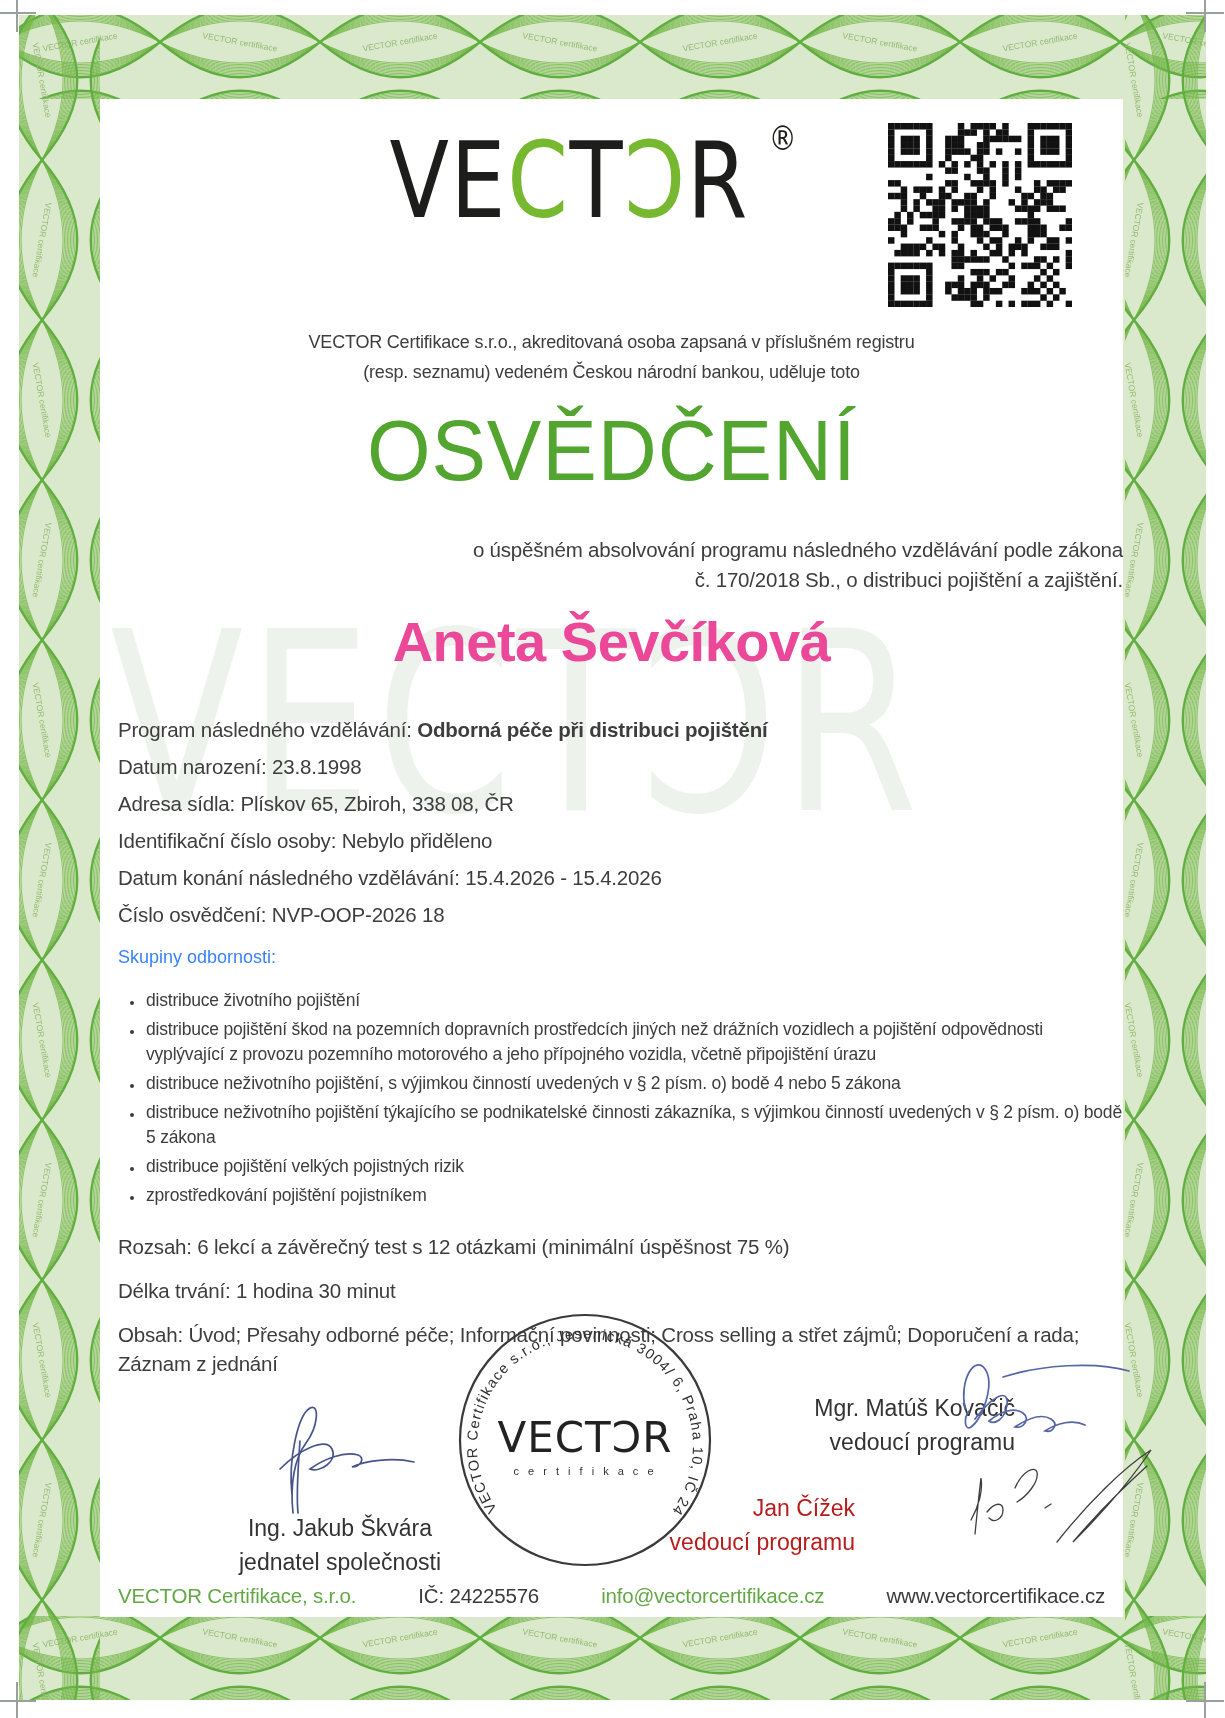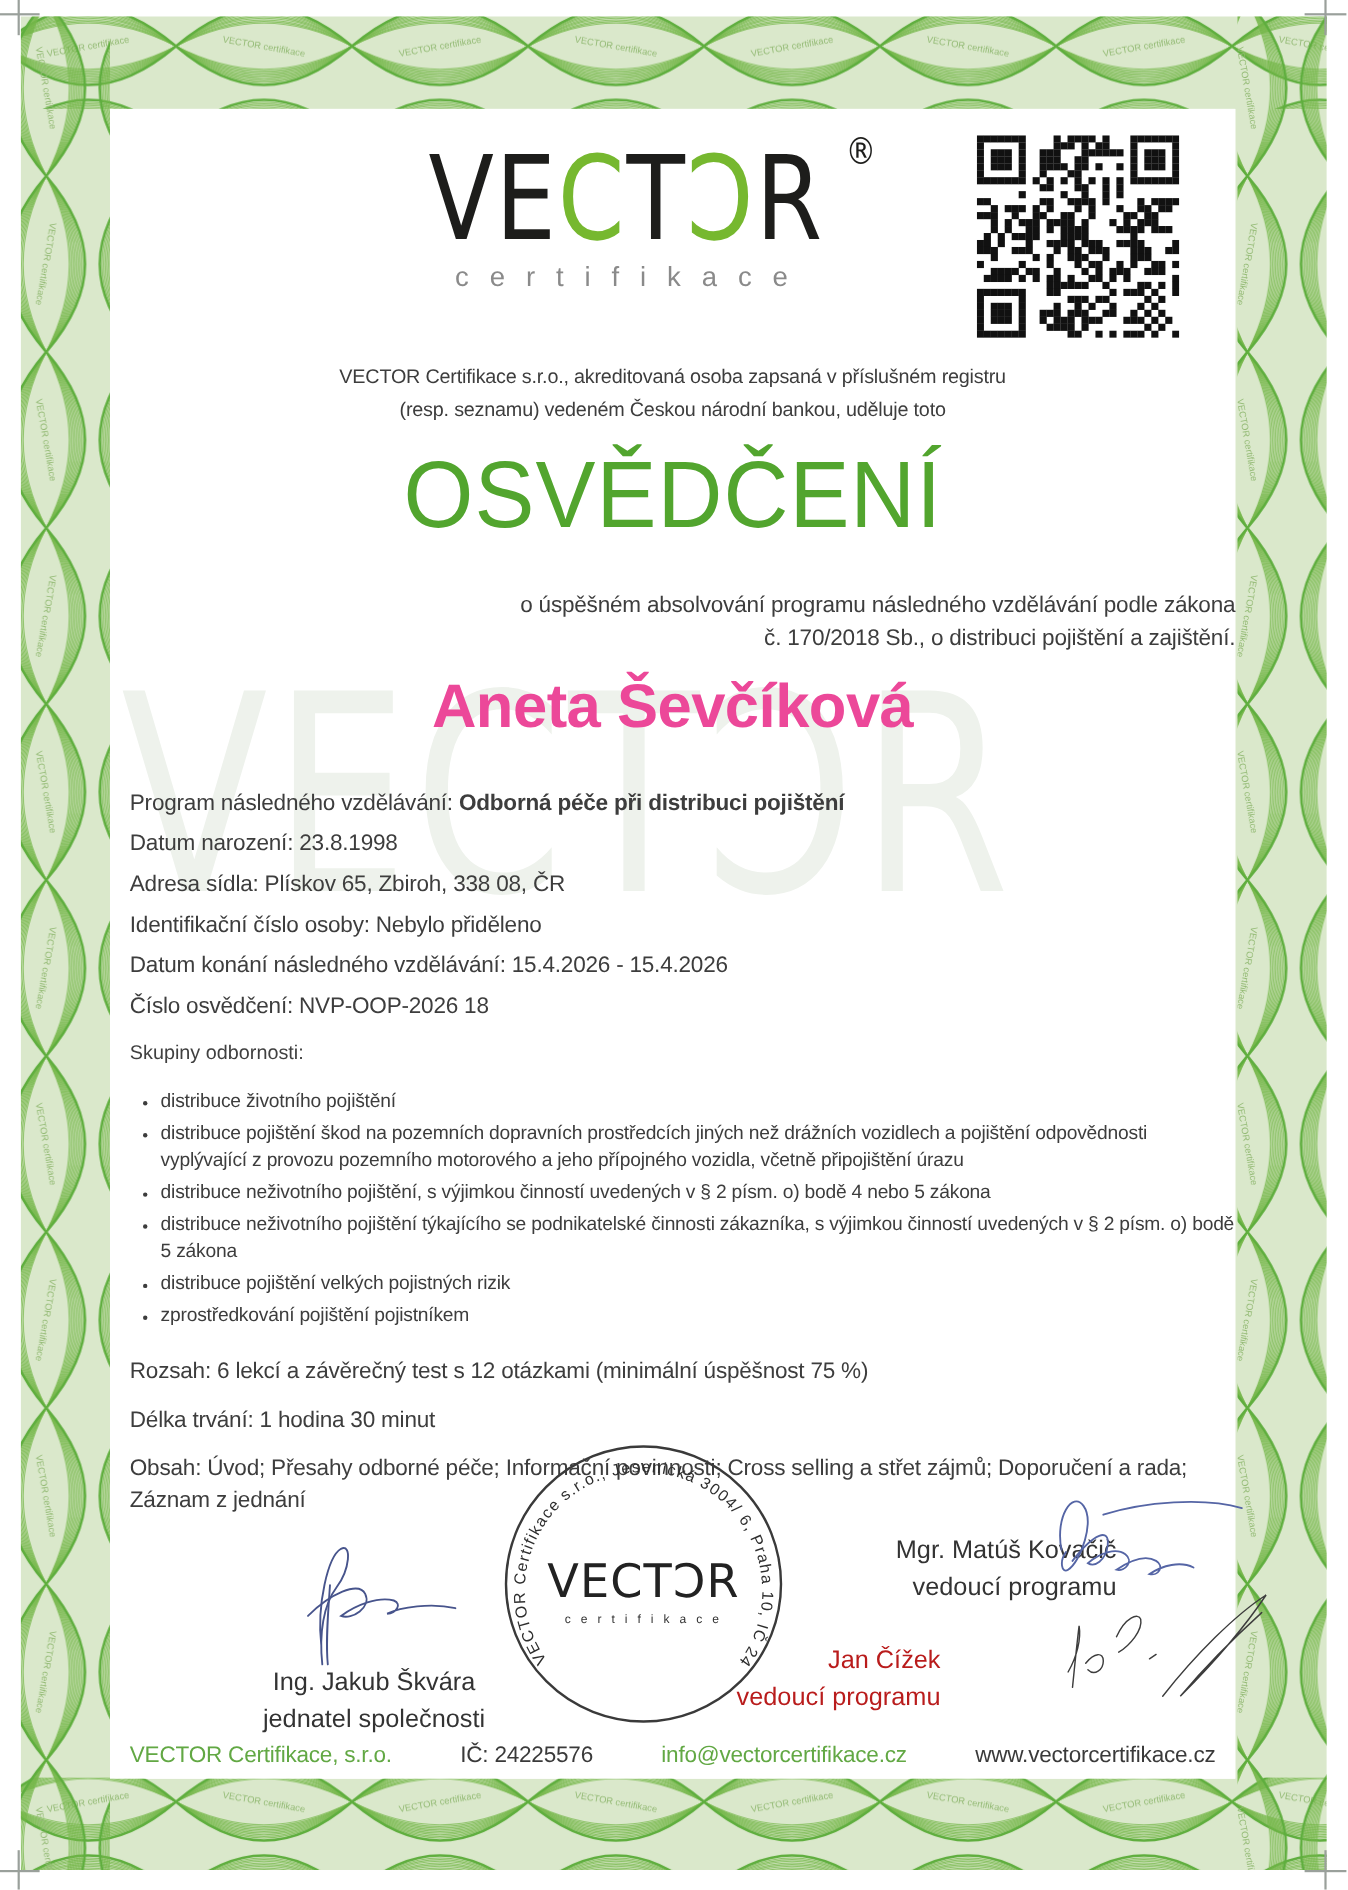--- a/index.html
+++ b/index.html
@@ -34,21 +34,21 @@
   .big-title{margin:20px 0 0;text-align:center;font-weight:400;}
   .big-title span{display:inline-block;font-size:86px;line-height:1;color:#52a52e;
                   letter-spacing:1px;transform:scaleX(0.95);}
   .subtitle{margin:42px 0 0;text-align:right;font-size:20.5px;line-height:30px;letter-spacing:-0.2px;}
   .recipient{margin:16px 0 0;text-align:center;font-size:56px;line-height:1.1;color:#ec4899;
              font-weight:700;letter-spacing:-0.5px;}
 
   .fields{margin:44px 18px 0;font-size:20.5px;letter-spacing:-0.2px;}
   .field-line{margin-bottom:12px;line-height:25px;}
   .field-line .bold{font-weight:700;}
-  .groups-label{margin:20px 18px 0;font-size:18px;color:#404040;}
+  .groups-label{margin:20px 18px 0;font-size:18px;color:#3b82f6;}
   .groups{margin:20px 0 0 26px;padding-left:18px;font-size:17.5px;line-height:25px;letter-spacing:-0.2px;}
   .groups li{margin-bottom:4px;padding-left:2px;}
   .groups li::marker{font-size:12px;}
   .summary{margin:24px 18px 0;font-size:20.5px;line-height:29px;letter-spacing:-0.2px;}
   .summary p{margin:0 0 15px;max-width:1000px;}
 
   
   .sgn-left{position:absolute;left:60px;top:1300px;width:360px;text-align:center;font-size:23px;color:#333;}
   .sgn-left .sig{display:block;margin:0 auto -6px;}
   .sgn-name{line-height:30px;}
@@ -116,21 +116,20 @@
   <div class="crop br"></div>
 
   <div class="content">
     <div class="watermark">VECTƆR</div>
 
     <div class="inner">
 
       <div class="cert-header">
         <div class="logo">
           <div class="logo-word"><span>V</span><span>E</span><span class="green">C</span><span>T</span><span class="green">Ɔ</span><span>R</span><span class="logo-reg">®</span></div>
-          <div class="logo-sub">certifikace</div>
         </div>
         <svg class="qr" id="qr-svg" viewBox="0 0 184 184">
             <rect x="0.00" y="0.00" width="6.49" height="6.49" fill="#111"></rect>
             <rect x="6.34" y="0.00" width="6.49" height="6.49" fill="#111"></rect>
             <rect x="12.69" y="0.00" width="6.49" height="6.49" fill="#111"></rect>
             <rect x="19.03" y="0.00" width="6.49" height="6.49" fill="#111"></rect>
             <rect x="25.38" y="0.00" width="6.49" height="6.49" fill="#111"></rect>
             <rect x="31.72" y="0.00" width="6.49" height="6.49" fill="#111"></rect>
             <rect x="38.07" y="0.00" width="6.49" height="6.49" fill="#111"></rect>
             <rect x="69.79" y="0.00" width="6.49" height="6.49" fill="#111"></rect>

